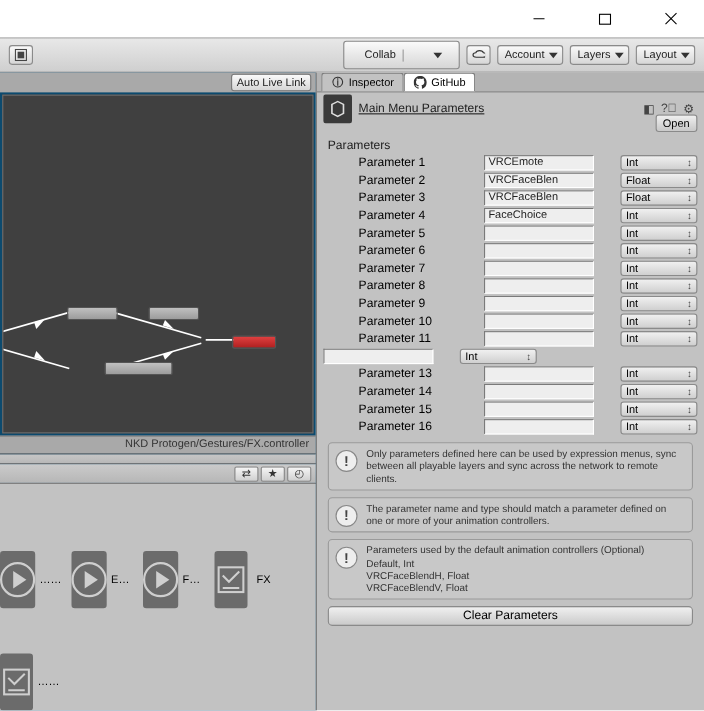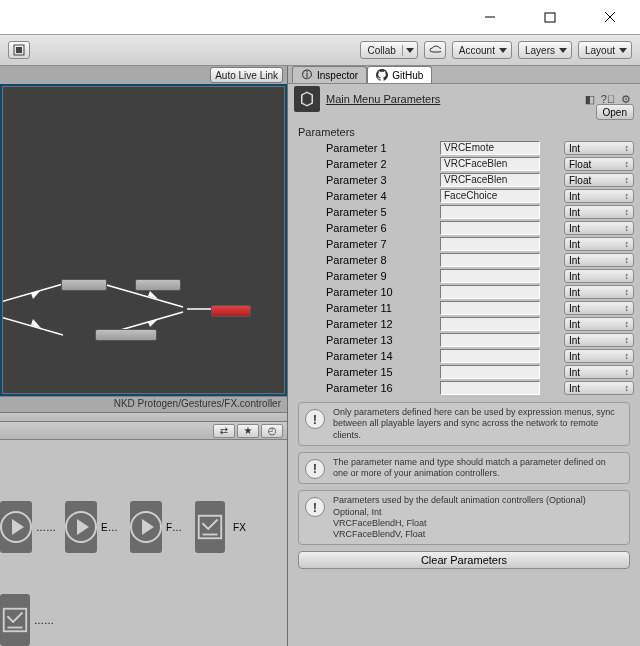--- a/index.html
+++ b/index.html
@@ -7,21 +7,21 @@
 .titlebar { height: 34px; background: #fff; display: flex; align-items: center; justify-content: flex-end; padding-right: 8px; gap: 16px; }
 .win-btn { width: 44px; height: 28px; display: flex; align-items: center; justify-content: center; cursor: pointer; }
 .win-btn svg { display: block; }
 .toolbar { height: 32px; background: linear-gradient(#e8e8e8,#cfcfcf); border-top: 1px solid #a0a0a0; border-bottom: 1px solid #8c8c8c; display: flex; align-items: center; padding: 0 8px; gap: 6px; }
 .tool-left { display: flex; gap: 2px; }
 .tool-right { margin-left: auto; display: flex; gap: 6px; align-items: center; }
 .btn { height: 18px; background: linear-gradient(#fafafa,#d6d6d6); border: 1px solid #8a8a8a; border-radius: 3px; padding: 0 6px; display: flex; align-items: center; font-size: 10px; color: #222; cursor: pointer; }
 .btn.icon-only { padding: 0 4px; width: 22px; justify-content: center; }
 .btn.dropdown { padding-right: 16px; position: relative; }
 .btn.dropdown::after { content: ""; position: absolute; right: 4px; top: 6px; border-left: 4px solid transparent; border-right: 4px solid transparent; border-top: 5px solid #333; }
-.btn.split { padding: 0; }
+.btn.split { padding: 12px; gap: 24px; }
 .btn.split > span { padding: 0 6px; border-right: 1px solid #9a9a9a; }
 .btn.split > i { width: 14px; height: 100%; display: inline-flex; align-items: center; justify-content: center; }
 .btn.split > i::before { content: ""; border-left: 4px solid transparent; border-right: 4px solid transparent; border-top: 5px solid #333; }
 .main { display: flex; height: calc(646px - 34px - 32px); }
 .left { width: 289px; background: #0c4a6e; display: flex; flex-direction: column; position: relative; }
 .right { flex: 1; background: #c2c2c2; display: flex; flex-direction: column; border-left: 1px solid #6e6e6e; }
 .anim-bar { height: 18px; display: flex; justify-content: flex-end; padding-right: 4px; align-items: center; background: #a9a9a9; }
 .btn.small { height: 16px; font-size: 10px; padding: 0 4px; border-color: #7a7a7a; }
 .graph { flex: 1; background: #404040; position: relative; overflow: hidden; border: 1px solid #6e6e6e; margin: 2px; }
 .node { position: absolute; height: 12px; background: linear-gradient(#c0c0c0,#9c9c9c); border: 1px solid #555; border-radius: 2px; font-size: 6px; color: #333; display: flex; align-items: center; justify-content: center; }
@@ -278,21 +278,20 @@
             <div class="param-label">Parameter 10</div>
             <div class="param-input"></div>
             <div class="param-type">Int</div>
           </div>
           <div class="param-row">
             <div class="param-label">Parameter 11</div>
             <div class="param-input"></div>
             <div class="param-type">Int</div>
           </div>
           <div class="param-row">
-            <div class="param-label">Parameter 12</div>
             <div class="param-input"></div>
             <div class="param-type">Int</div>
           </div>
           <div class="param-row">
             <div class="param-label">Parameter 13</div>
             <div class="param-input"></div>
             <div class="param-type">Int</div>
           </div>
           <div class="param-row">
             <div class="param-label">Parameter 14</div>
@@ -316,21 +315,21 @@
         <div class="info-text">Only parameters defined here can be used by expression menus, sync between all playable layers and sync across the network to remote clients.</div>
       </div>
       <div class="info-box">
         <div class="info-icon">!</div>
         <div class="info-text">The parameter name and type should match a parameter defined on one or more of your animation controllers.</div>
       </div>
       <div class="info-box">
         <div class="info-icon">!</div>
         <div class="info-text">
           <div>Parameters used by the default animation controllers (Optional)</div>
-          <div>Optional, Int</div>
+          <div>Default, Int</div>
           <div>VRCFaceBlendH, Float</div>
           <div>VRCFaceBlendV, Float</div>
         </div>
       </div>
 
       <div class="wide-btn">Clear Parameters</div>
     </div>
   </div>
 </div>
 

